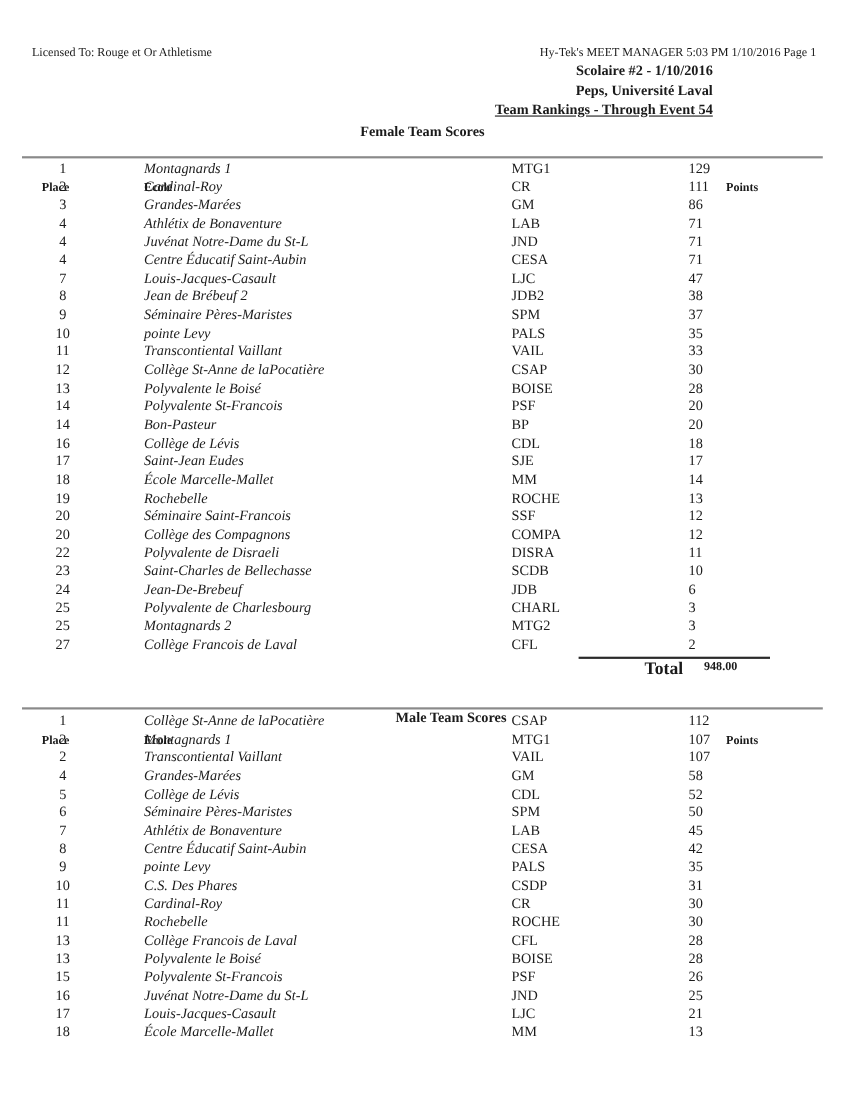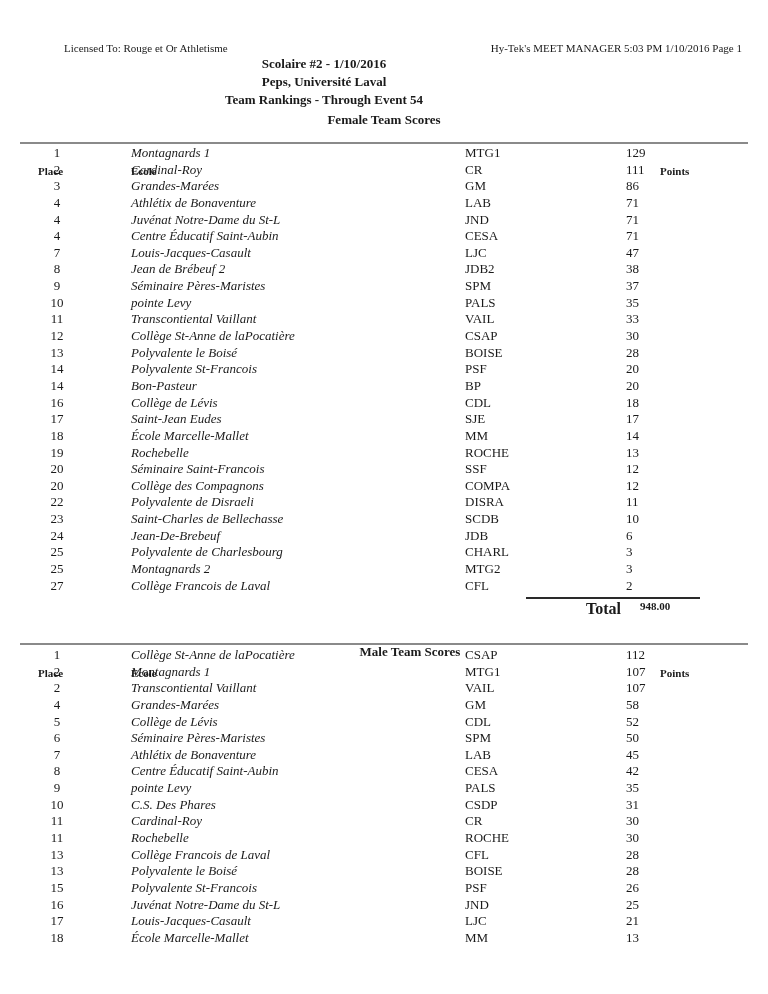--- a/index.html
+++ b/index.html
@@ -13,40 +13,39 @@
     position: relative;
     overflow: hidden;
     font-family: "Liberation Serif", "DejaVu Serif", serif;
     color: #1a1a1a;
   }
   .hdr-left {
     position: absolute;
     left: 29px;
     top: 42px;
     font-size: 11px;
-    margin-left: 35px;
   }
   .hdr-right {
     position: absolute;
     right: 26px;
     top: 42px;
     font-size: 11px;
     text-align: right;
   }
   .title-block {
     position: absolute;
     left: 0;
     width: 648px;
-    text-align: center;
+    text-align: right;
     font-weight: bold;
     font-size: 13px;
   }
   .t1 { top: 56px; }
   .t2 { top: 74px; }
-  .t3 { top: 92px; }
+  .t3 { top: 92px; text-decoration: underline; }
   .section-title {
     position: absolute;
     left: 0;
     width: 768px;
     text-align: center;
     font-weight: bold;
     font-size: 13px;
   }
   .colhead {
     position: absolute;

